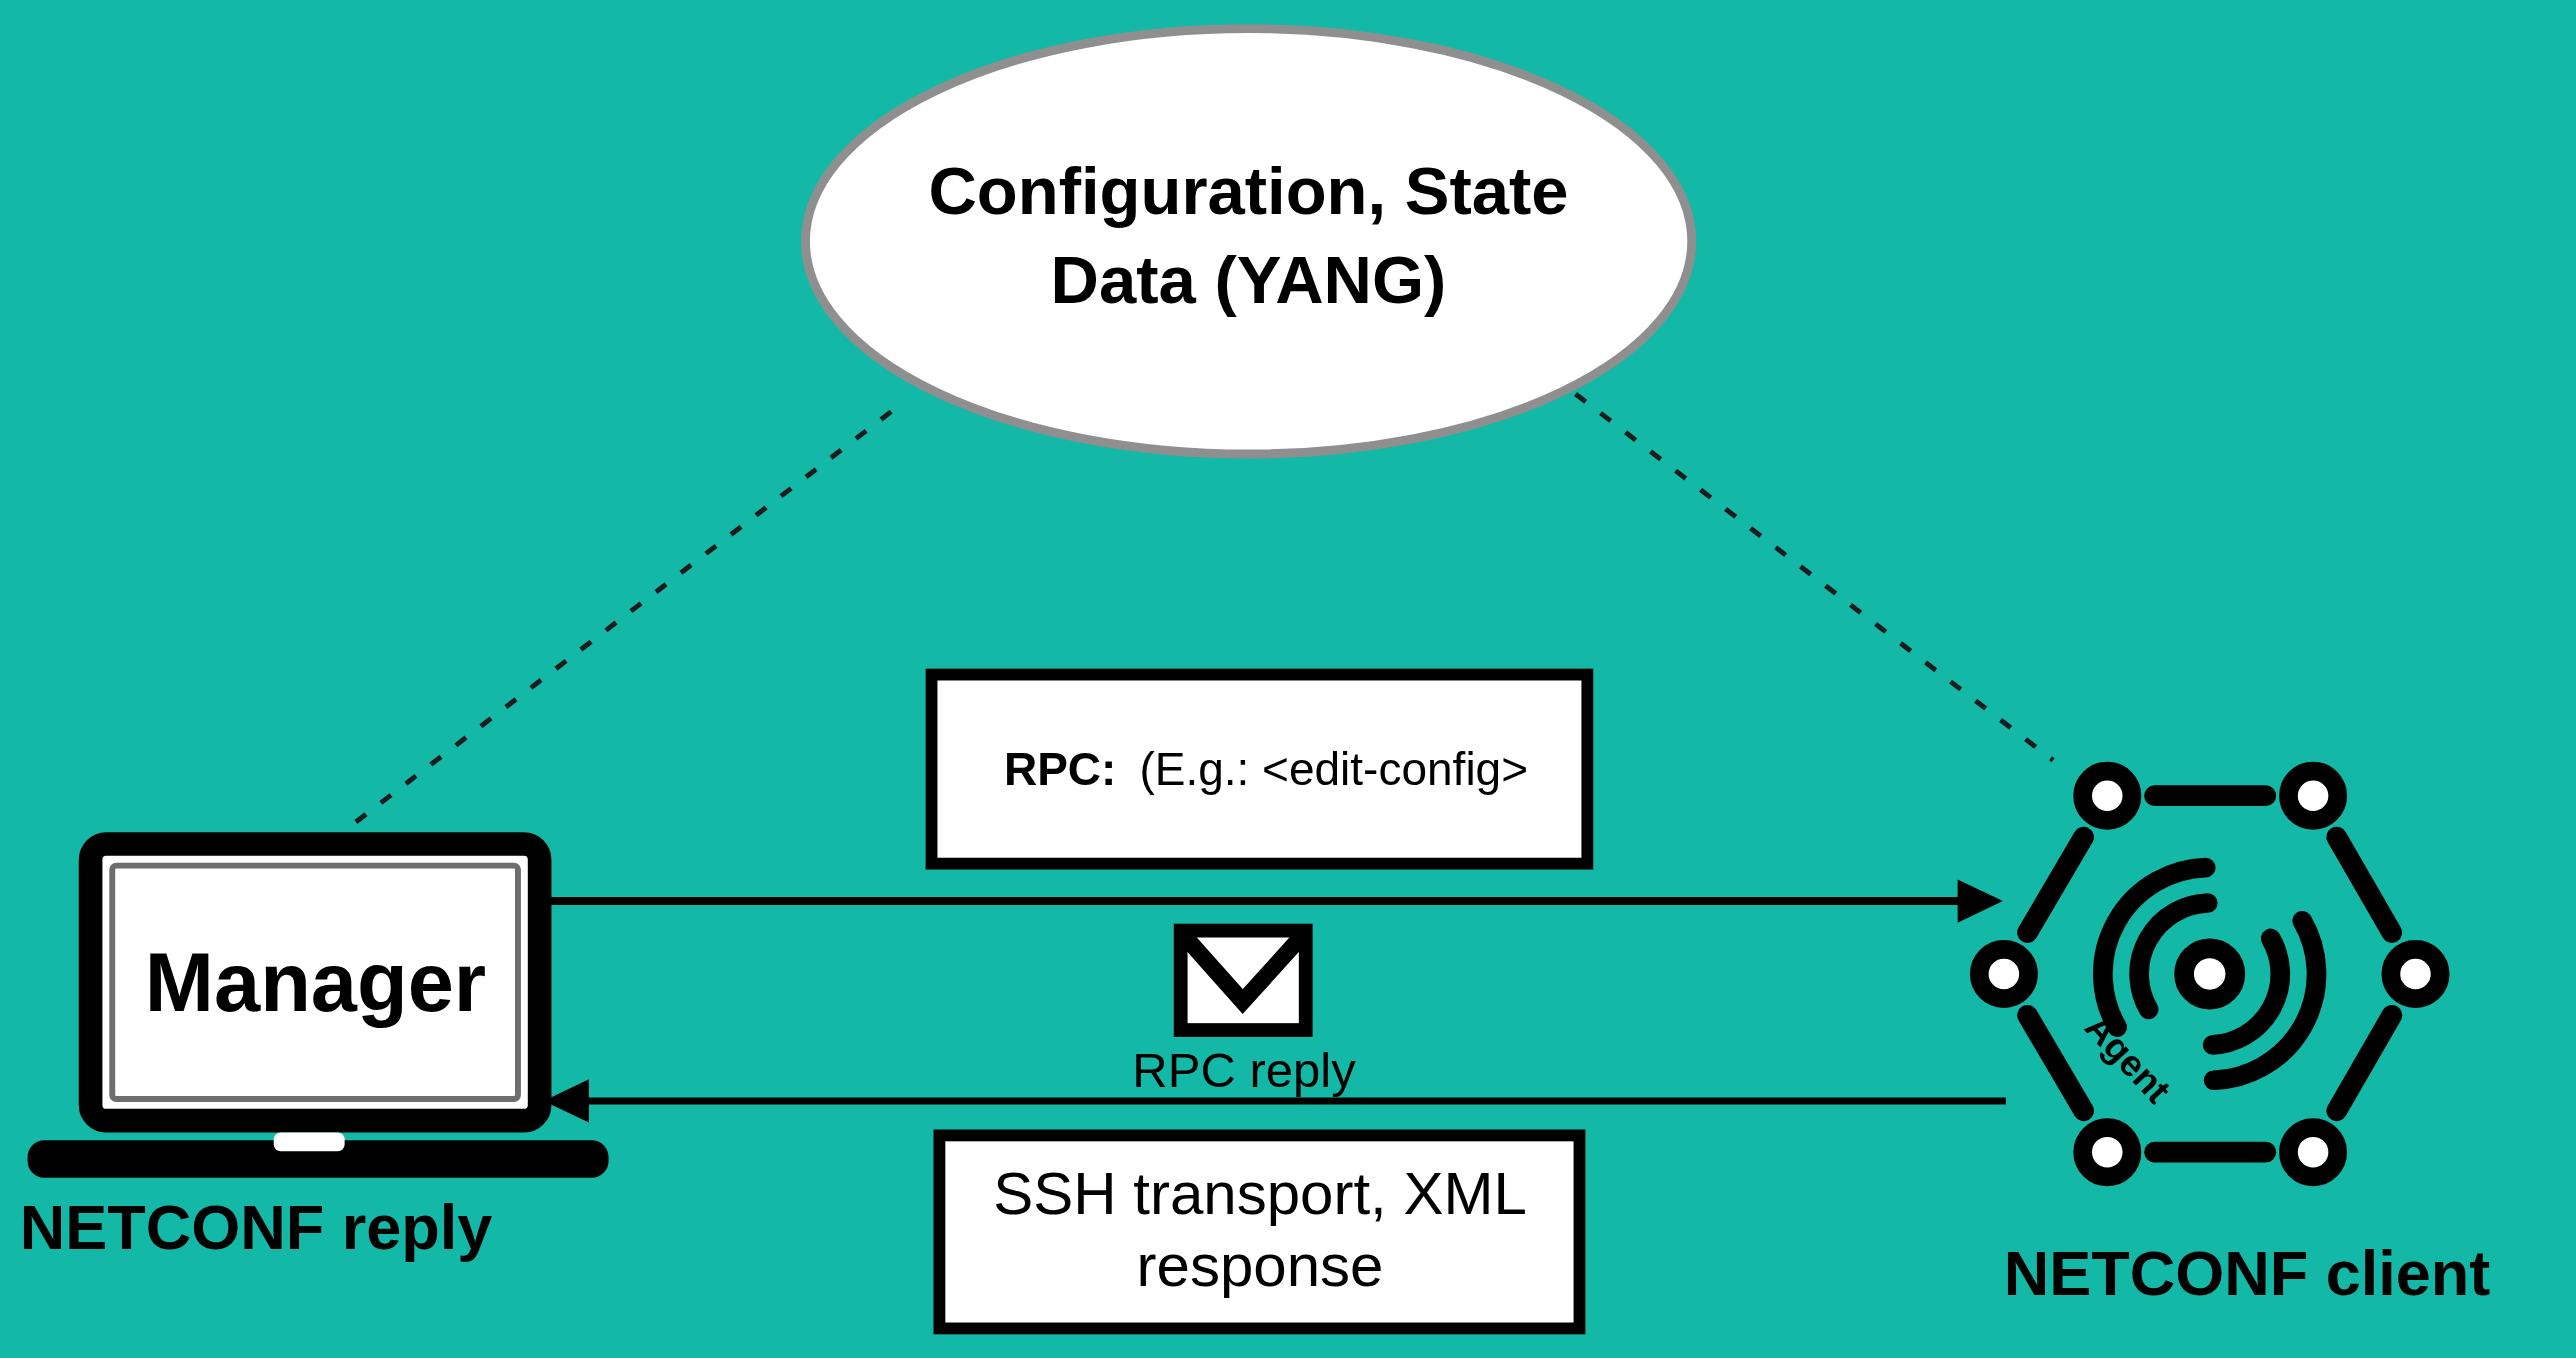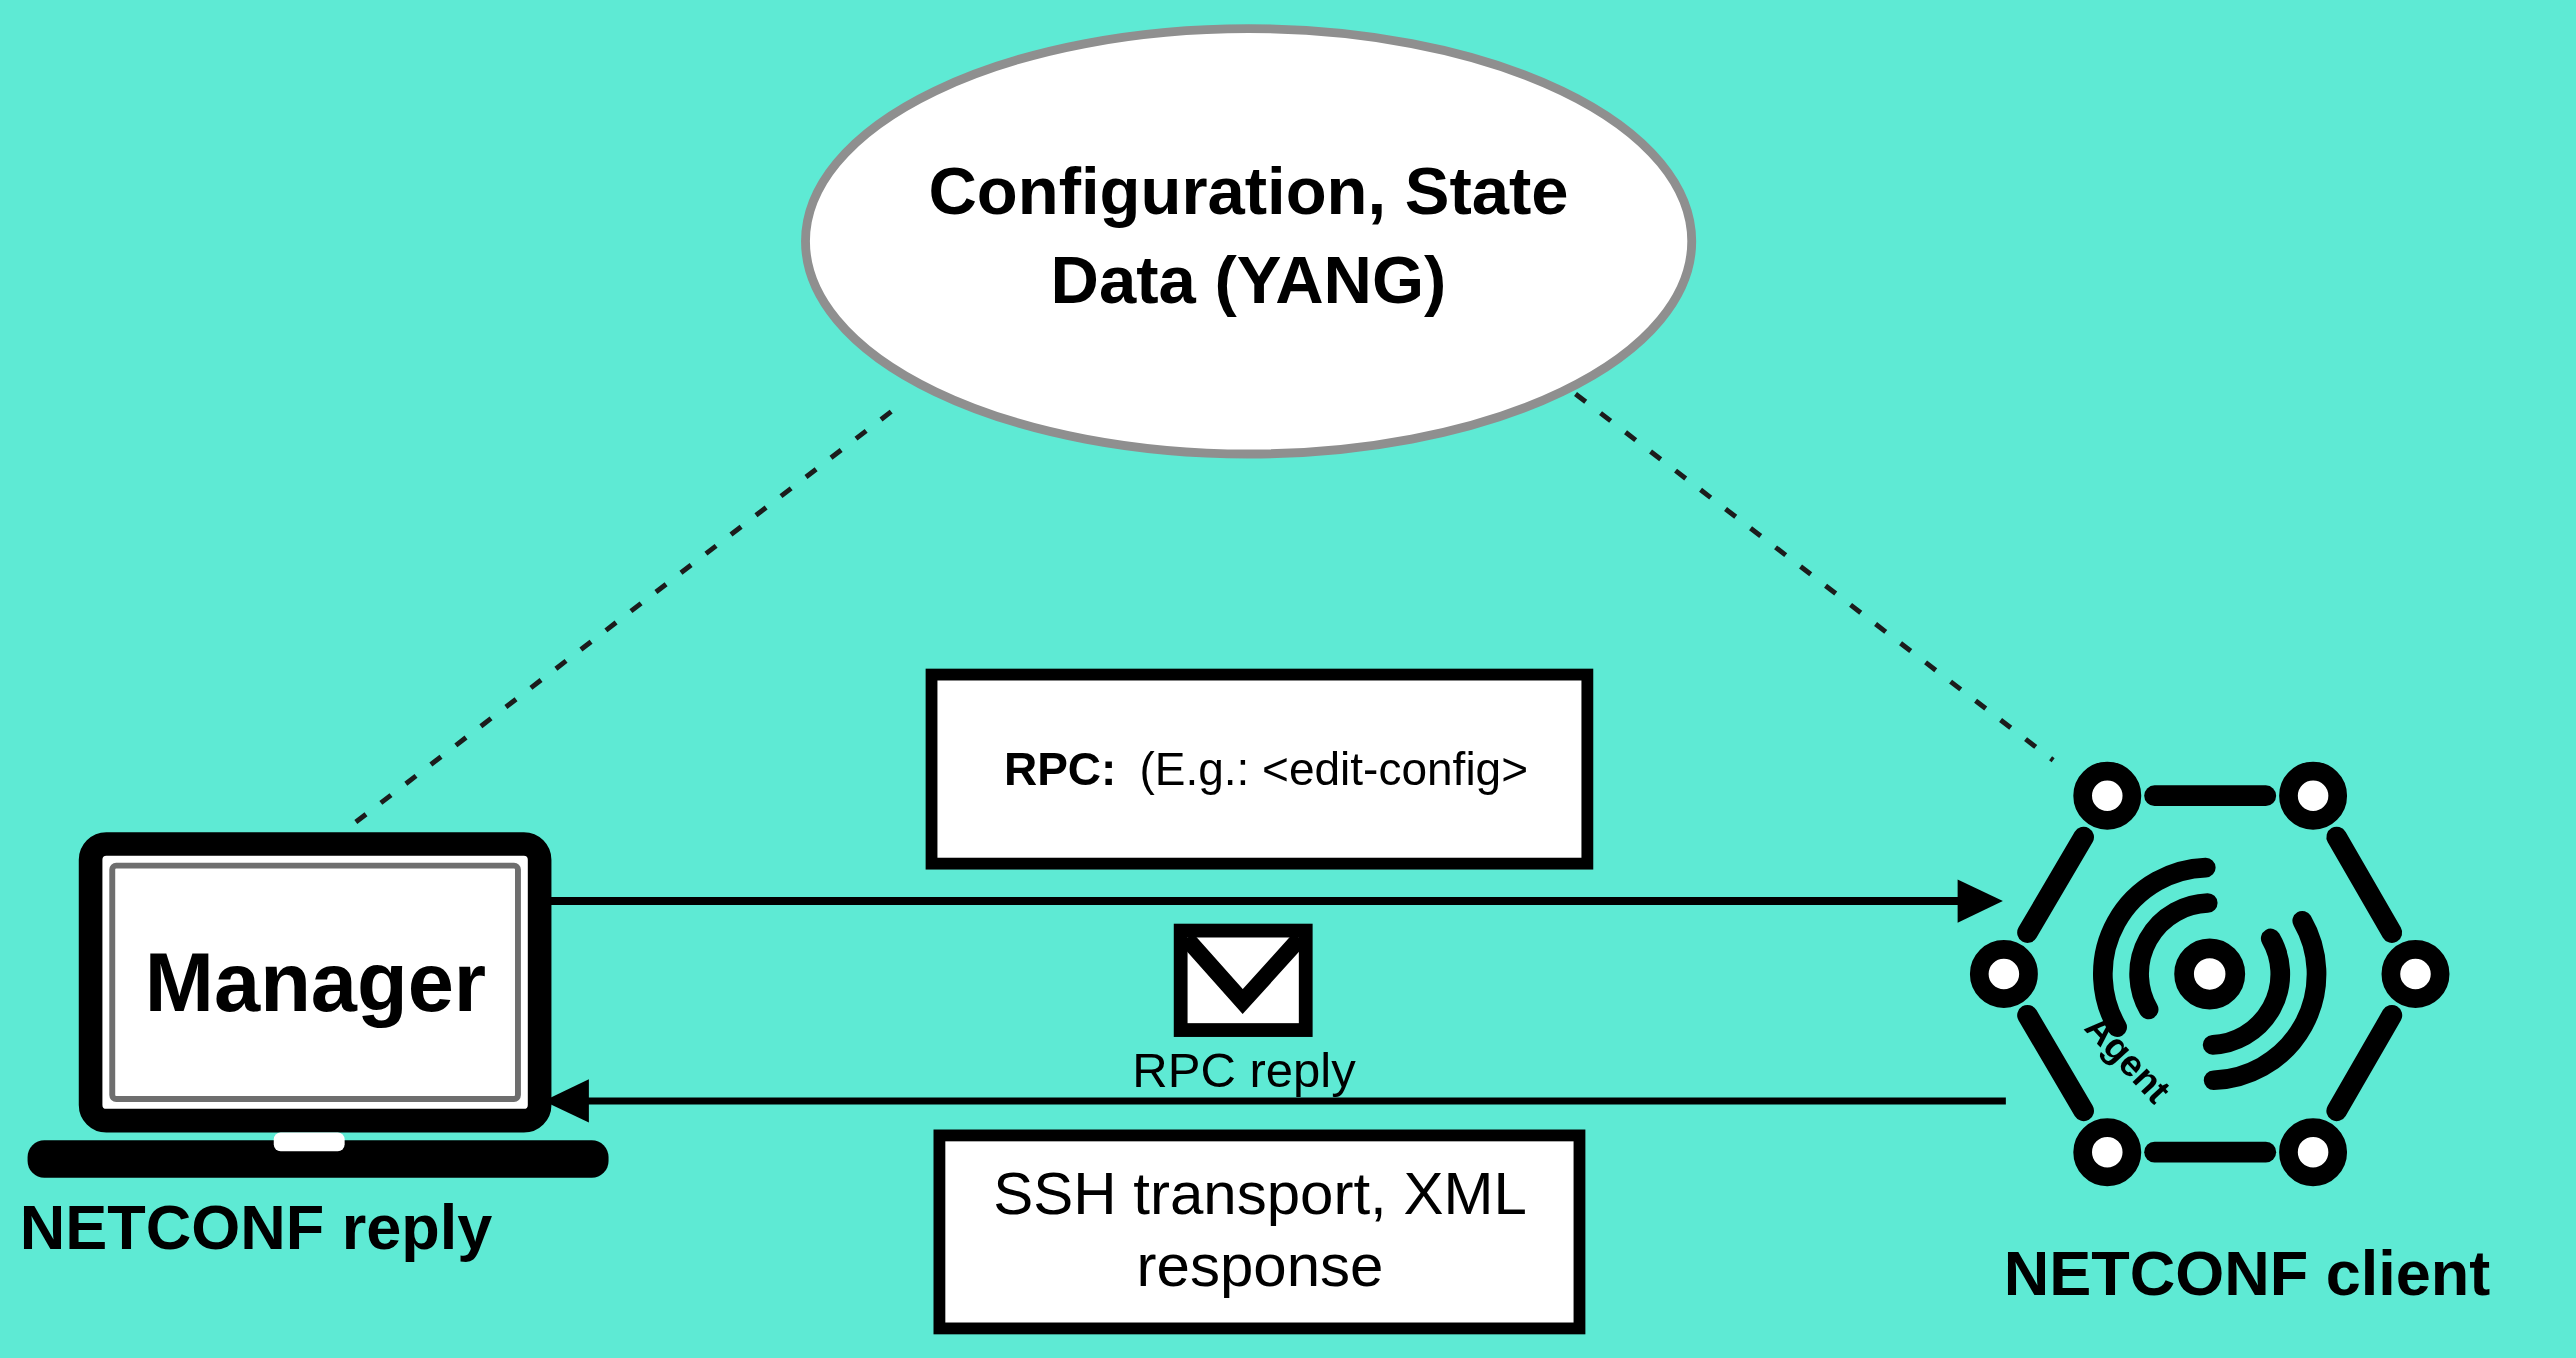--- a/index.html
+++ b/index.html
@@ -1,19 +1,19 @@
 <!DOCTYPE html>
 <html><head>
 <meta charset="utf-8">
 <style>
   html,body{margin:0;padding:0;background:#ffffff;}
   .canvas{
     position:relative;
     width:2576px;height:1359px;
-    background:#5eead4;
+    background:#14b8a6;
     font-family:"Liberation Sans", sans-serif;
     color:#000;
     overflow:hidden;
   }
   .layer{position:absolute;left:0;top:0;}
   .txt{position:absolute;color:#000;}
   .center{text-align:center;}
   .flexc{display:flex;flex-direction:column;align-items:center;justify-content:center;}
   .ellipse-label{
     left:756px;top:146px;width:985px;

